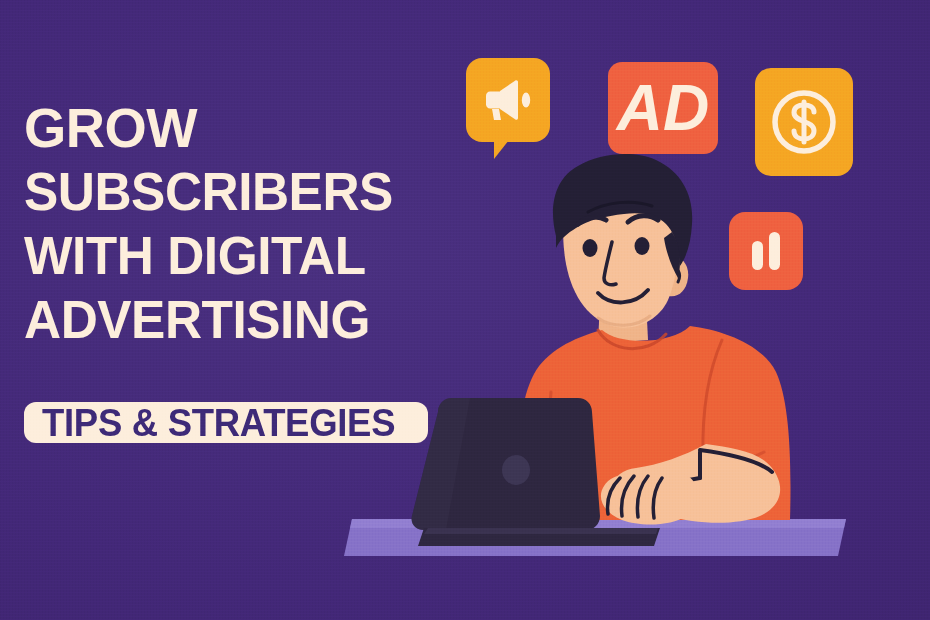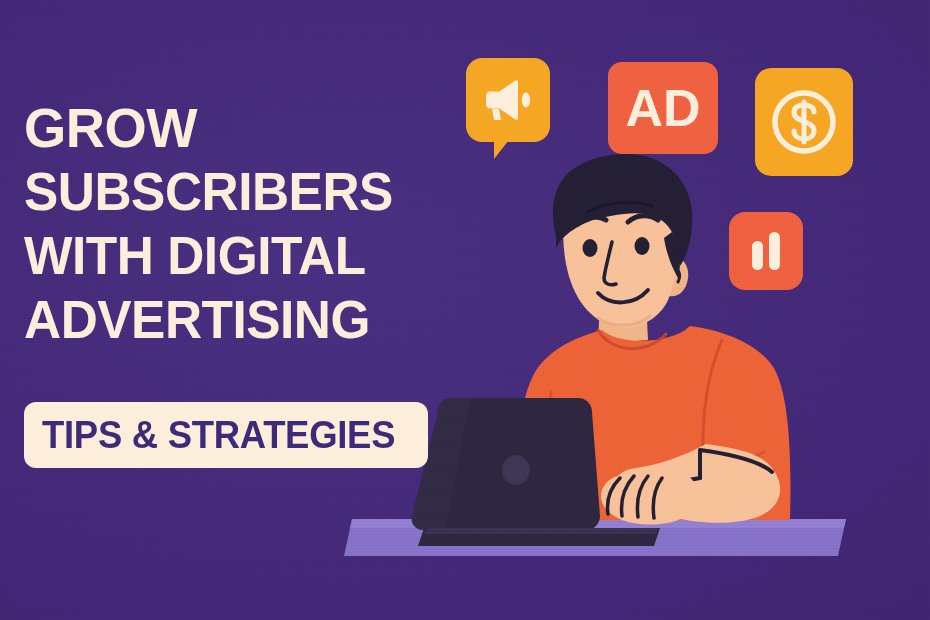--- a/index.html
+++ b/index.html
@@ -55,21 +55,21 @@
     transform-origin: left center;
   }
   .headline-line.l2,
   .headline-line.l3,
   .headline-line.l4 { font-size: 53px; }
 
   #subtitle-badge {
     position: absolute;
     left: 24px;
     top: 402px;
-    height: 66px;
+    height: 41px;
     padding: 0 18px;
     display: flex;
     align-items: center;
     background: #fdeedc;
     border-radius: 12px;
     z-index: 30;
   }
   #subtitle-badge .sub-text {
     font-family: "Liberation Sans", sans-serif;
     font-weight: 700;
@@ -106,24 +106,25 @@
   }
   #badge-ad {
     left: 608px; top: 62px;
     width: 110px; height: 92px;
     background: #ef6140;
     border-radius: 14px;
   }
   #badge-ad .ad-text {
     font-family: "Liberation Sans", sans-serif;
     font-weight: 700;
-    font-size: 52px;
+    font-size: 64px;
     line-height: 52px;
     color: #fdeedc;
     letter-spacing: 0px;
+    font-style: italic;
   }
   #badge-coin {
     left: 755px; top: 68px;
     width: 98px; height: 108px;
     background: #f5a623;
     border-radius: 16px;
   }
   #badge-chart {
     left: 729px; top: 212px;
     width: 74px; height: 78px;

